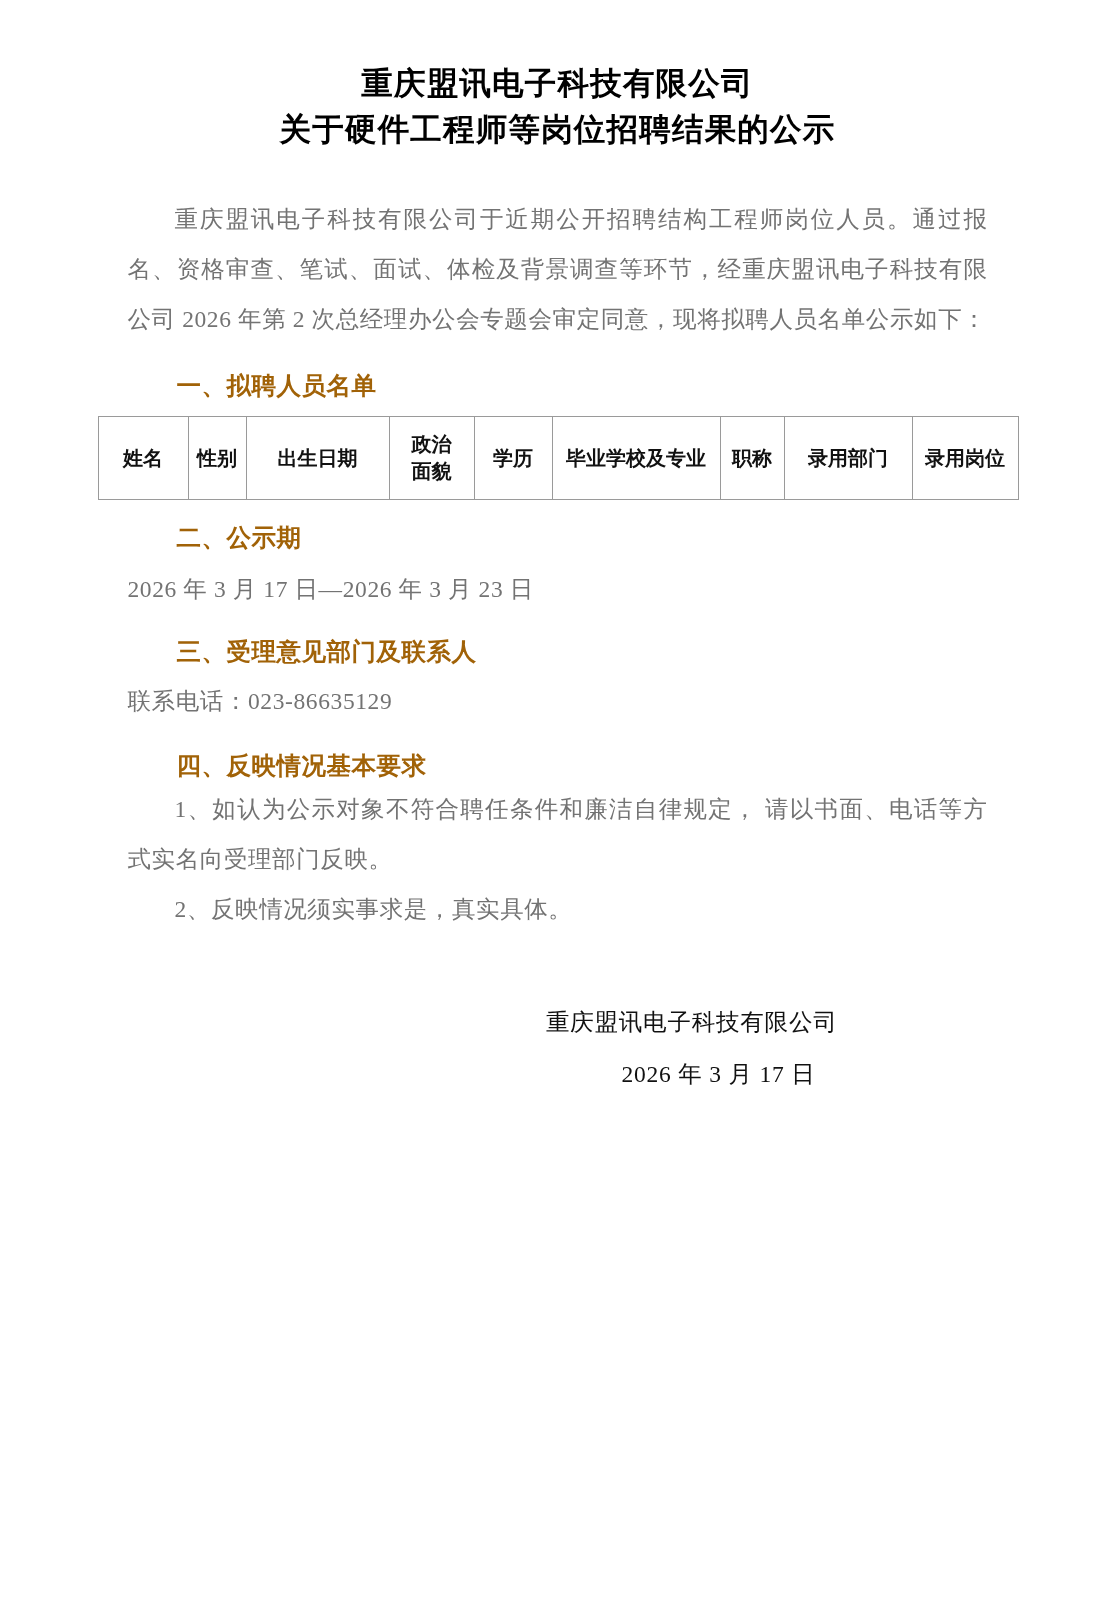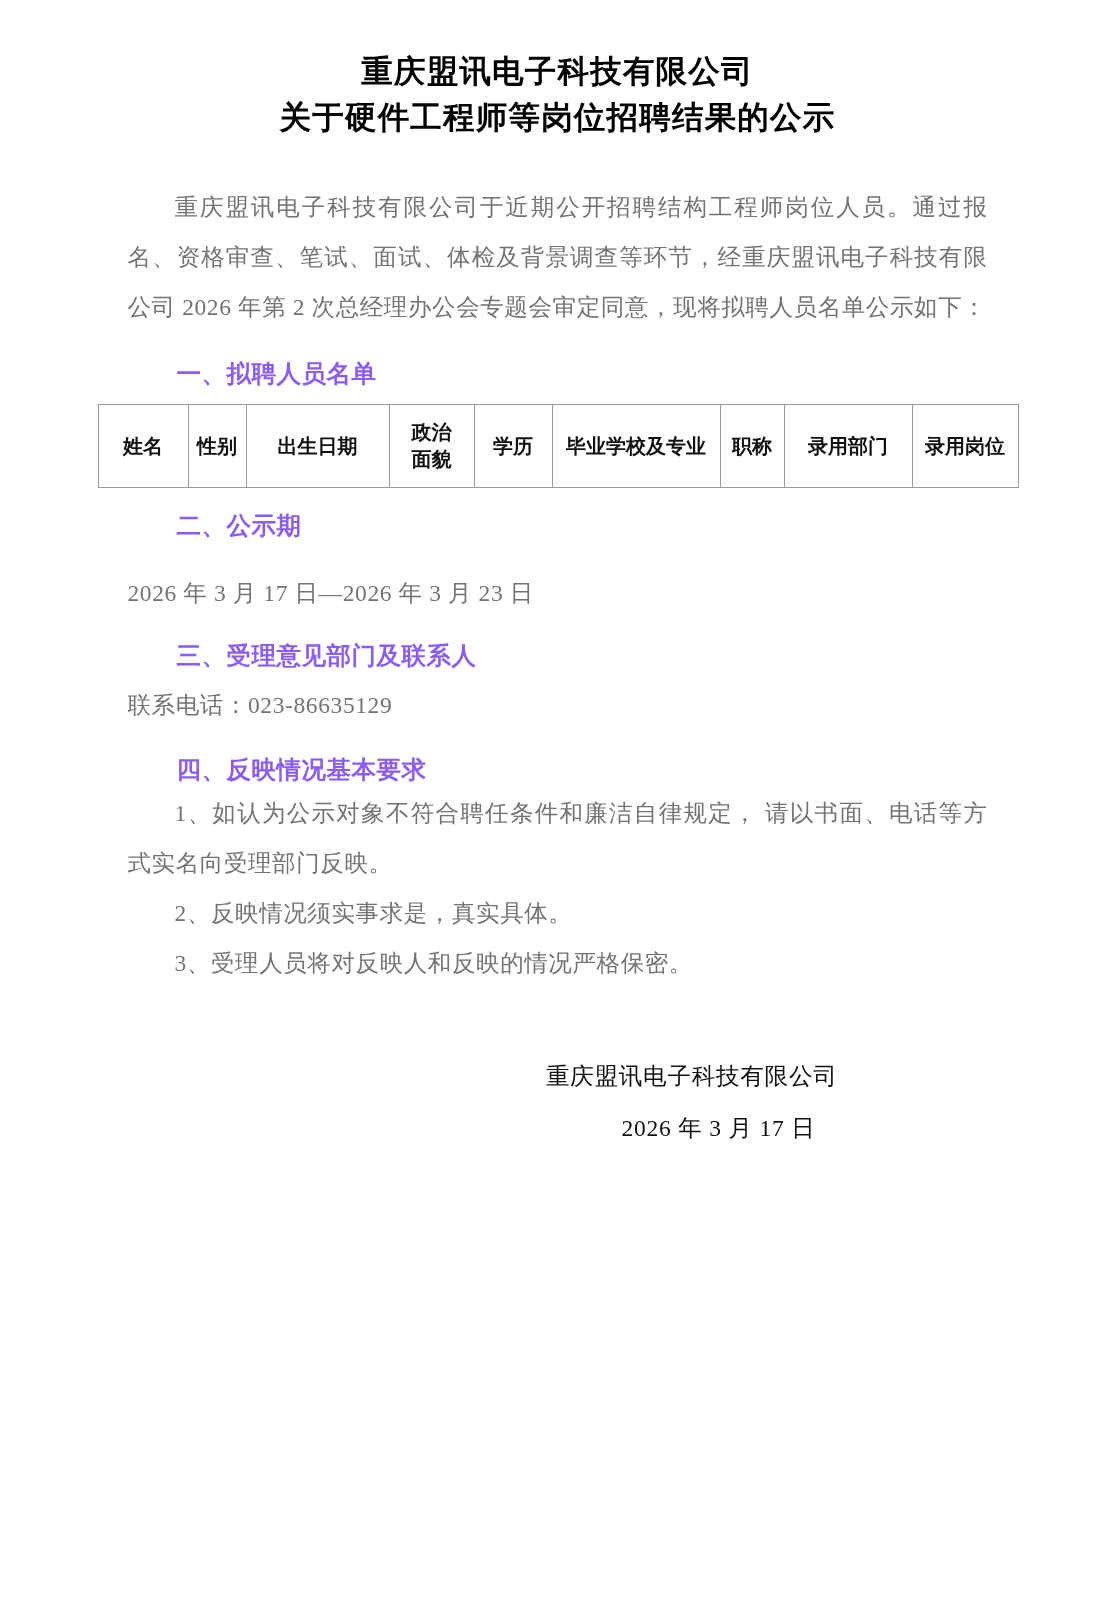--- a/index.html
+++ b/index.html
@@ -12,21 +12,21 @@
     height: 1600px;
     font-family: "Liberation Serif", "DejaVu Serif", serif;
     color: #1a1a1a;
     overflow: hidden;
   }
   .page {
     position: relative;
     width: 1115px;
     height: 1600px;
     box-sizing: border-box;
-    padding: 0;
+    padding: 12px;
   }
 
   
   .title-block {
     padding-top: 48px;
     text-align: center;
   }
   .doc-title-line {
     font-family: "Liberation Sans", "DejaVu Sans", sans-serif;
     font-weight: bold;
@@ -55,26 +55,26 @@
     text-indent: 2em;
   }
 
   
   .section-heading {
     font-family: "Liberation Sans", "DejaVu Sans", sans-serif;
     font-weight: bold;
     font-size: 24.5px;
     line-height: 40px;
     letter-spacing: 0.5px;
-    color: #8b5cf6;
+    color: #a16207;
     margin: 0;
     padding-left: 2em;
   }
   .section-heading.h1-list { margin-top: 22px; margin-bottom: 10px; }
-  .section-heading.h2-period { margin-top: 18px; margin-bottom: 22px; }
+  .section-heading.h2-period { margin-top: 18px; margin-bottom: 6px; }
   .section-heading.h3-contact { margin-top: 18px; margin-bottom: 4px; }
   .section-heading.h4-req { margin-top: 20px; margin-bottom: 0px; }
 
   .para.period-line { margin-top: 4px; }
   .para.contact-line { margin-top: 2px; }
   .para.req-item { text-indent: 2em; }
   .para.req-item.first { margin-top: -2px; }
 
   
   .table-wrap {
@@ -188,21 +188,20 @@
 
     <h2 class="section-heading h2-period">二、公示期</h2>
     <p class="para period-line">2026 年 3 月 17 日—2026 年 3 月 23 日</p>
 
     <h2 class="section-heading h3-contact">三、受理意见部门及联系人</h2>
     <p class="para contact-line">联系电话：023-86635129</p>
 
     <h2 class="section-heading h4-req">四、反映情况基本要求</h2>
     <p class="para req-item first">1、如认为公示对象不符合聘任条件和廉洁自律规定， 请以书面、电话等方式实名向受理部门反映。</p>
     <p class="para req-item">2、反映情况须实事求是，真实具体。</p>
-    <p class="para req-item">3、受理人员将对反映人和反映的情况严格保密。</p>
 
     <div class="sign-block">
       <div class="sign-line">重庆盟讯电子科技有限公司</div>
       <div class="sign-line date">2026 年 3 月 17 日</div>
     </div>
 
   </div>
 </div>
 
 </body></html>

